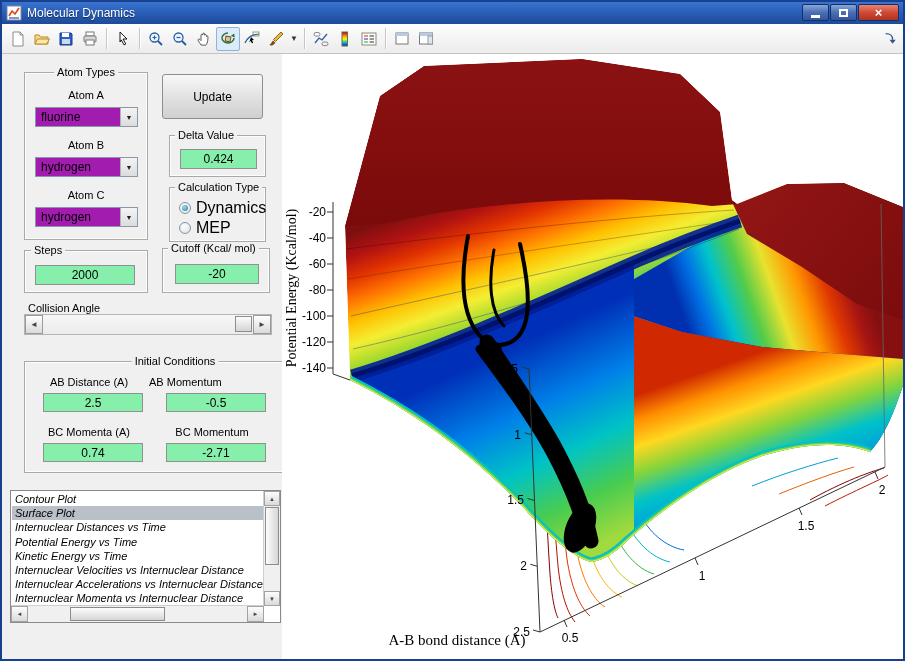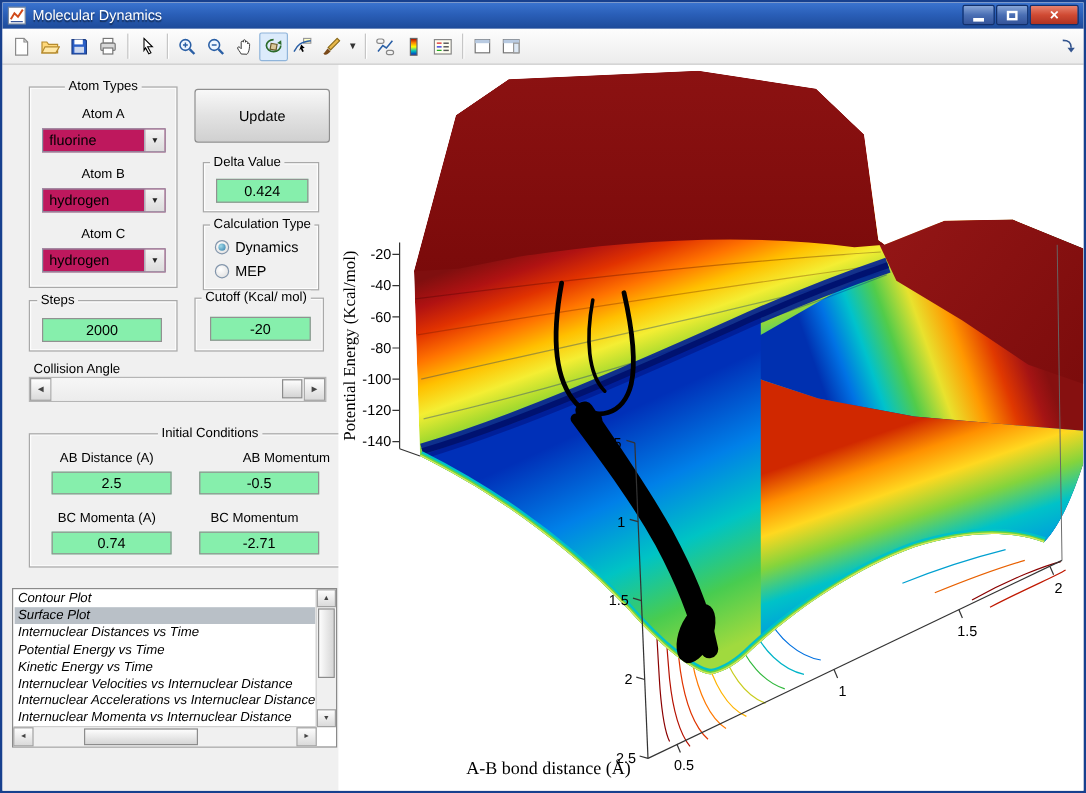--- a/index.html
+++ b/index.html
@@ -25,27 +25,27 @@
   
   .main{ position:relative; width:901px; height:605px; }
   .left-panel{ position:absolute; left:0; top:0; width:280px; height:605px; background:#f0f0f0; }
   .plot-area{ position:absolute; left:280px; top:0; width:621px; height:605px; background:#fff; }
   
   .grp{ position:absolute; border:1px solid #a9a9a9; box-shadow:inset 1px 1px 0 #fdfdfd, inset -1px -1px 0 #fdfdfd; }
   .lg{ position:absolute; top:-7px; background:#f0f0f0; padding:0 3px; font-size:11px; white-space:nowrap; }
   .lbl{ position:absolute; font-size:11px; color:#000; white-space:nowrap; }
   .edit{ position:absolute; background:#86efac; border:1px solid #919191; font-size:12px; display:flex; align-items:center; justify-content:center; }
   .btn7{ position:absolute; font-family:"Liberation Sans",sans-serif; font-size:12px; color:#000; background:linear-gradient(#f8f8f8,#e2e2e2 50%,#d0d0d0); border:1px solid #8e8e8e; border-radius:3px; cursor:pointer; }
-  .dd{ position:absolute; height:20px; background:#be185d; border:1px solid #8a99a8; display:flex; align-items:center; font-size:12px; cursor:pointer; }
+  .dd{ position:absolute; height:20px; background:#a21caf; border:1px solid #8a99a8; display:flex; align-items:center; font-size:12px; cursor:pointer; }
   .ddv{ padding-left:5px; overflow:hidden; white-space:nowrap; }
   .dda{ margin-left:auto; width:17px; height:100%; background:linear-gradient(#f4f4f4,#dcdcdc); border-left:1px solid #aab4bd; display:flex; align-items:center; justify-content:center; font-size:7px; color:#222; }
   .radio-row{ position:absolute; left:9px; display:flex; align-items:center; gap:5px; }
   .radio{ width:12px; height:12px; border-radius:50%; border:1px solid #8295ab; background:radial-gradient(circle at 40% 35%,#fff,#dcdcdc); position:relative; cursor:pointer; }
   .radio.on::after{ content:""; position:absolute; inset:2px; border-radius:50%; background:radial-gradient(circle at 35% 35%,#9fd9e8,#2f7aa8); }
-  .rlbl{ font-size:12px; }
+  .rlbl{ font-size:16px; }
   .slider{ position:absolute; height:21px; border:1px solid #b5b5b5; background:#f2f2f2; display:flex; }
   .sl-btn{ width:18px; background:linear-gradient(#fefefe,#dadada); border:1px solid #9b9b9b; font-size:8px; color:#444; display:flex; align-items:center; justify-content:center; cursor:pointer; }
   .sl-track{ flex:1; position:relative; background:linear-gradient(#f6f6f6,#ececec); }
   .sl-thumb{ position:absolute; right:1px; top:1px; width:17px; height:16px; background:linear-gradient(#fdfdfd,#d4d4d4); border:1px solid #8c8c8c; cursor:pointer; }
   .listbox{ position:absolute; background:#fff; border:1px solid #8a8a8a; }
   .lb-items{ position:absolute; left:1px; top:1px; right:17px; bottom:17px; overflow:hidden;font-style:italic; }
   .lb-item{ height:14.2px; line-height:14.2px; font-size:11px; padding-left:3px; white-space:nowrap; cursor:pointer; }
   .lb-item.sel{ background:#b9c0c7; }
   .vsb{ position:absolute; right:0; top:0; bottom:16px; width:17px; background:#f0f0f0; border-left:1px solid #cfcfcf; }
   .hsb{ position:absolute; left:0; right:16px; bottom:0; height:17px; background:#f0f0f0; border-top:1px solid #cfcfcf; display:flex; }
@@ -228,21 +228,21 @@
           <span class="ddv">hydrogen</span>
           <span class="dda">▼</span>
         </div>
         <div class="lbl" style="left:0;right:0;top:116px;text-align:center">Atom C</div>
         <div class="dd" style="left:10px;top:134px;width:103px">
           <span class="ddv">hydrogen</span>
           <span class="dda">▼</span>
         </div>
       </div>
 
-      <button class="btn7" style="left:160px;top:20px;width:113px;height:45px">Update</button>
+      <button class="btn7" style="left:160px;top:20px;width:101px;height:45px">Update</button>
 
       <div class="grp" style="left:167px;top:81px;width:97px;height:42px">
         <span class="lg" style="left:5px">Delta Value</span>
         <div class="edit" style="left:10px;top:13px;width:77px;height:20px">0.424</div>
       </div>
 
       <div class="grp" style="left:167px;top:133px;width:97px;height:55px">
         <span class="lg" style="left:5px">Calculation Type</span>
         <div class="radio-row" style="top:11px">
           <span class="radio on"></span>
@@ -269,21 +269,21 @@
         <div class="sl-btn">◄</div>
         <div class="sl-track">
             <div class="sl-thumb"></div>
           </div>
         <div class="sl-btn">►</div>
       </div>
 
       <div class="grp" style="left:22px;top:307px;width:302px;height:112px">
         <span class="lg" style="left:50%;transform:translateX(-50%)">Initial Conditions</span>
         <div class="lbl" style="left:0;width:128px;top:14px;text-align:center">AB Distance (A)</div>
-        <div class="lbl" style="left:124px;width:126px;top:14px;text-align:right">AB Momentum</div>
+        <div class="lbl" style="left:124px;width:126px;top:14px;text-align:left">AB Momentum</div>
         <div class="edit" style="left:18px;top:31px;width:100px;height:19px">2.5</div>
         <div class="edit" style="left:141px;top:31px;width:100px;height:19px">-0.5</div>
         <div class="lbl" style="left:0;width:128px;top:64px;text-align:center">BC Momenta (A)</div>
         <div class="lbl" style="left:124px;width:126px;top:64px;text-align:center">BC Momentum</div>
         <div class="edit" style="left:18px;top:81px;width:100px;height:19px">0.74</div>
         <div class="edit" style="left:141px;top:81px;width:100px;height:19px">-2.71</div>
       </div>
 
       <div class="listbox" style="left:8px;top:436px;width:271px;height:133px">
         <div class="lb-items">

